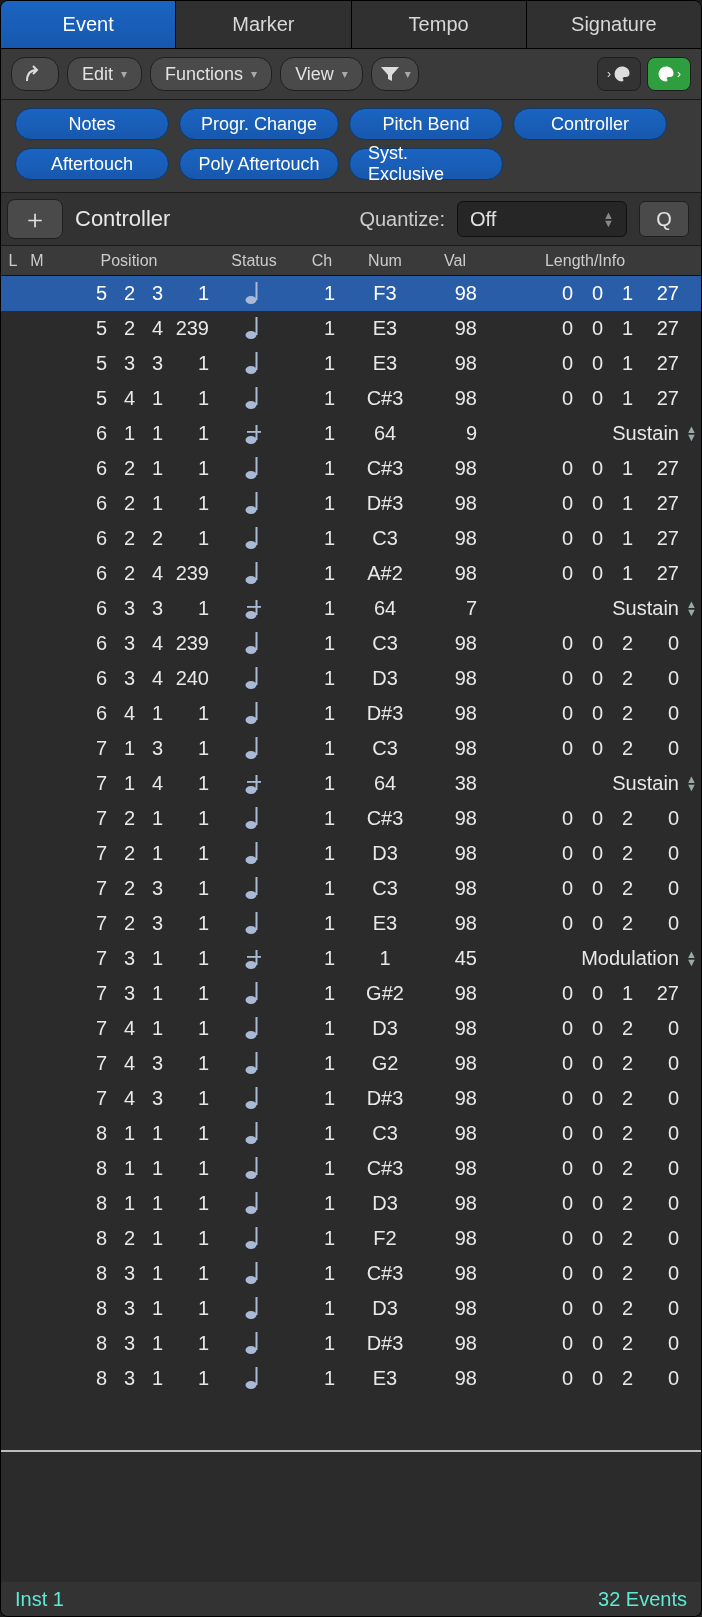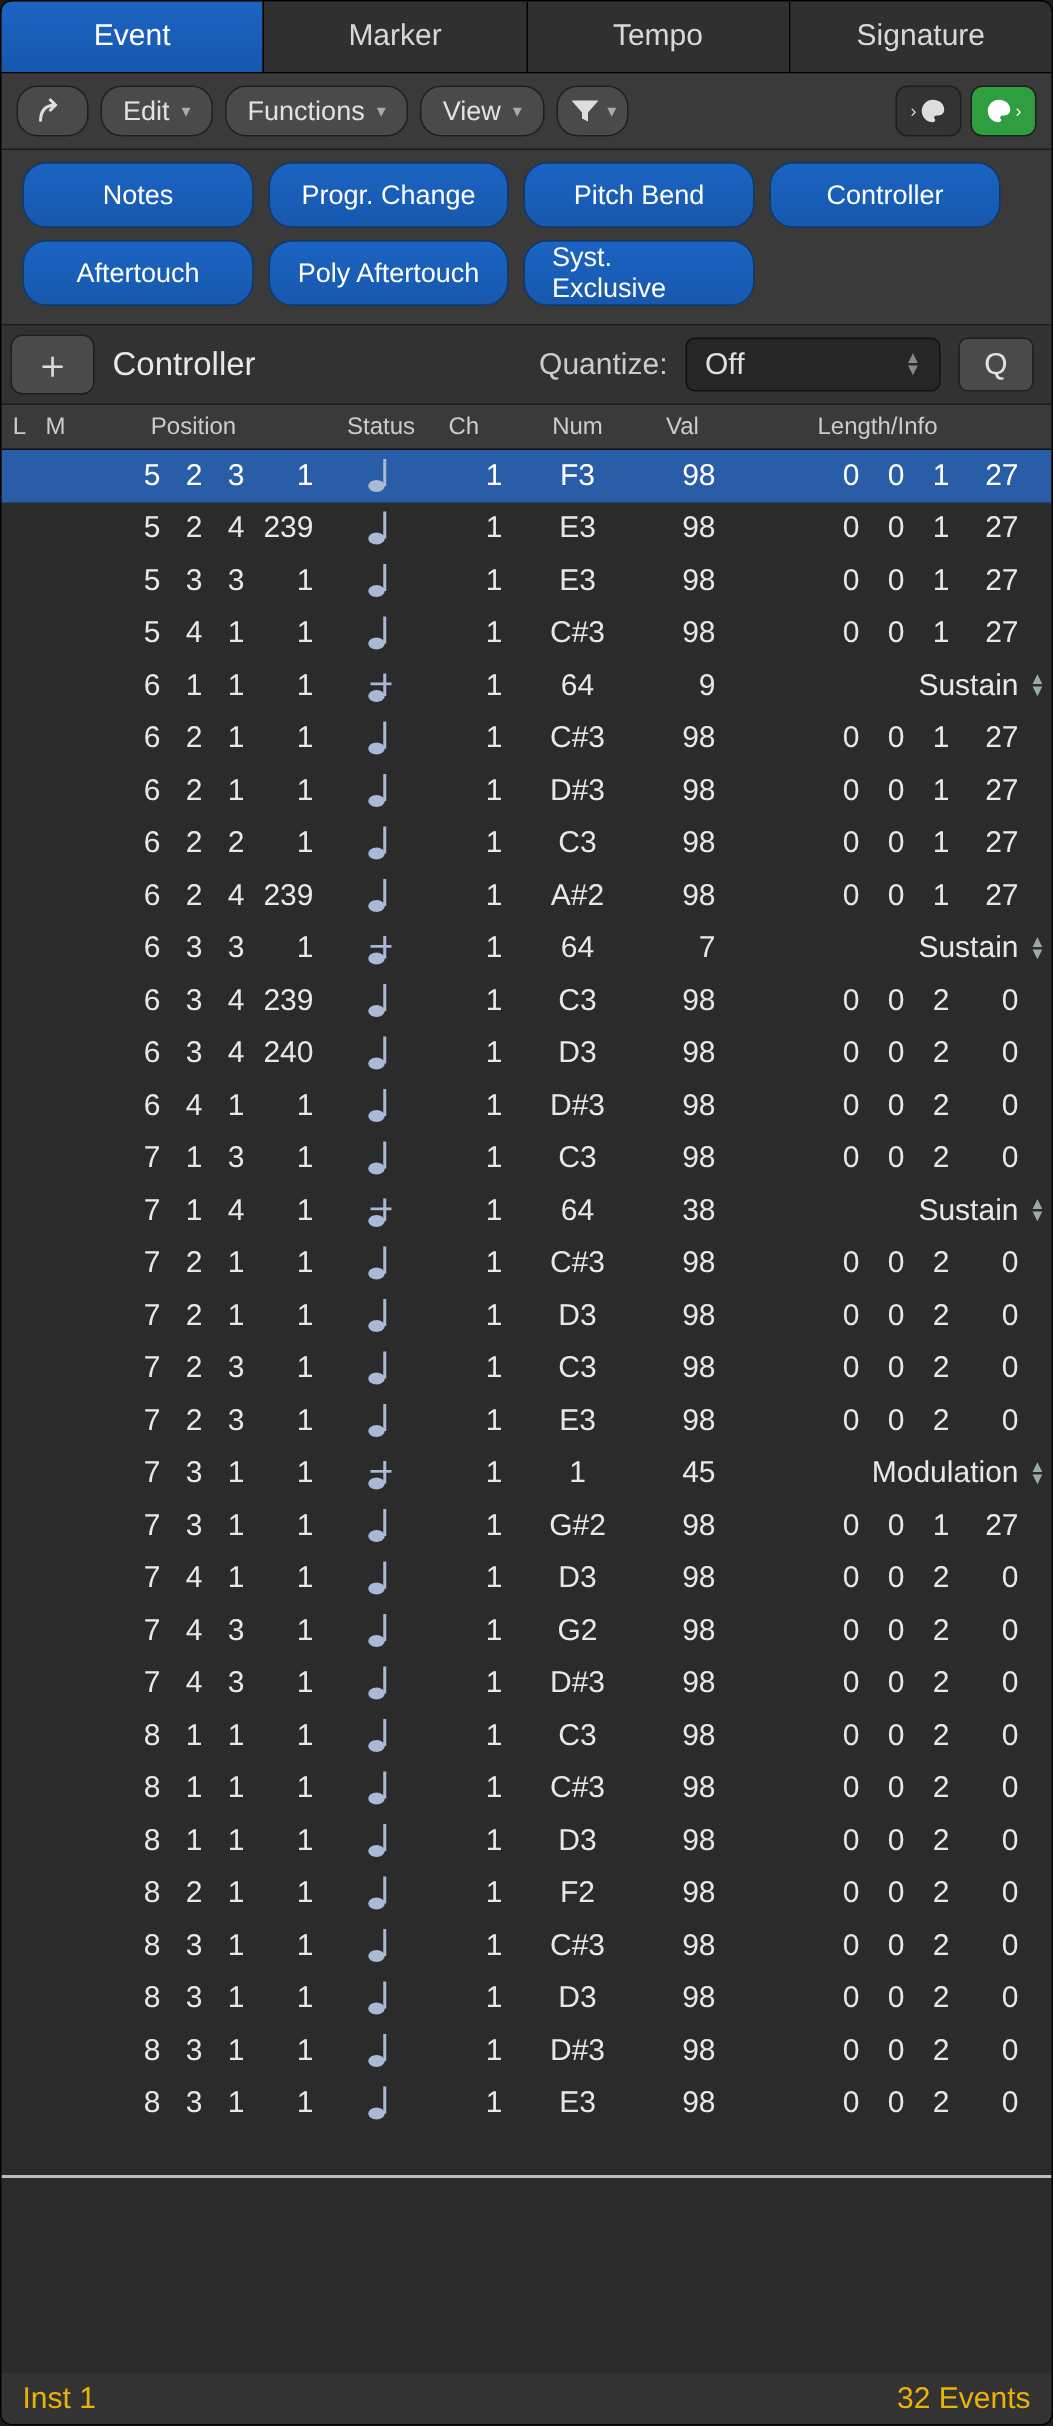--- a/index.html
+++ b/index.html
@@ -15,36 +15,36 @@
   .btn { display:inline-flex; align-items:center; justify-content:center; height:34px; background:#4a4a4a; border:1px solid #1f1f1f; border-radius:14px; padding:0 14px; font-size:18px; color:#e2e2e2; cursor:pointer; gap:8px; }
   .btn .chev { font-size:12px; color:#aaa; }
   .icon-btn { width:48px; padding:0; }
   .spacer { flex:1; }
   .palette { display:flex; gap:6px; }
   .palette-btn { width:44px; height:34px; border-radius:8px; display:flex; align-items:center; justify-content:center; font-size:18px; border:1px solid #1f1f1f; cursor:pointer;}
   .palette-btn.dark { background:#333; color:#ddd; }
   .palette-btn.green { background:#2f9e3f; color:#fff; }
   
   .filters { display:flex; flex-wrap:wrap; gap:8px 10px; padding:8px 14px 12px; background:#3a3a3a; border-bottom:1px solid #1a1a1a; }
-  .pill { flex:0 0 auto; display:flex; align-items:center; justify-content:center; height:44px; padding:0 18px; border-radius:16px; font-size:18px; cursor:pointer; border:1px solid #0b3a70; }
+  .pill { flex:0 0 auto; display:flex; align-items:center; justify-content:center; height:32px; padding:0 18px; border-radius:16px; font-size:18px; cursor:pointer; border:1px solid #0b3a70; }
   .pill.blue { background:linear-gradient(#1b64c2,#1758ae); color:#fff; }
   .pill.grey { background:#4a4a4a; color:#e2e2e2; border:1px solid #1f1f1f; }
   
   .createrow { display:flex; align-items:center; gap:12px; padding:6px 12px 6px 6px; background:#323232; border-bottom:1px solid #1a1a1a; }
   .plus-btn { width:56px; height:40px; border-radius:8px; background:#4a4a4a; display:flex; align-items:center; justify-content:center; font-size:26px; color:#ddd; border:1px solid #1f1f1f; cursor:pointer;}
   .create-type { font-size:22px; color:#e8e8e8; min-width:130px;}
   .quantize-lbl { font-size:20px; color:#ccc; }
   .quantize-sel { width:170px; height:36px; background:#262626; border:1px solid #111; border-radius:6px; display:flex; align-items:center; padding:0 12px; font-size:20px; color:#e0e0e0; cursor:pointer; justify-content:space-between;}
   .q-btn { width:50px; height:36px; border-radius:6px; background:#4a4a4a; border:1px solid #1f1f1f; display:flex; align-items:center; justify-content:center; font-size:20px; color:#e2e2e2; cursor:pointer;}
   
   .thead { display:flex; height:30px; background:#3a3a3a; border-bottom:1px solid #111; font-size:16px; color:#ccc; align-items:center; }
   .col-l, .col-m { width:24px; text-align:center; }
   .col-pos { width:160px; text-align:center; }
   .col-status { width:90px; text-align:center; }
-  .col-ch { width:46px; }
+  .col-ch { width:46px; text-align:center; }
   .col-num { width:80px; text-align:center; }
   .col-val { width:60px; text-align:center; }
   .col-len { flex:1; text-align:center; }
   .col-scroll { width:16px; }
   
   .tbody { flex:1; overflow:hidden; background:#2b2b2b; position:relative; }
   .row { display:flex; height:35px; align-items:center; font-size:20px; color:#e8e8e8; border-bottom:1px solid rgba(0,0,0,0.0); cursor:pointer;}
   .row.sel { background:#2a5da8; color:#fff;}
   .row .col-l, .row .col-m { width:24px; text-align:center; font-size:14px; color:#888;}
   .pos { width:160px; display:flex; justify-content:flex-end; gap:0; font-variant-numeric:tabular-nums; }
@@ -57,21 +57,21 @@
   .len { flex:1; display:flex; justify-content:flex-end; gap:0; padding-right:22px; font-variant-numeric:tabular-nums; position:relative;}
   .len span { width:30px; text-align:right;}
   .len span.w { width:46px; }
   .len.info-text { justify-content:flex-end; padding-left:8px; }
   .len.info-text .txt { width:auto; text-align:left; }
   .stepper { position:absolute; right:4px; top:50%; transform:translateY(-50%); font-size:11px; color:#9aa; line-height:8px; display:flex; flex-direction:column;}
   
   .note-svg { width:20px; height:24px; }
   .footer-hr { height:2px; background:#bdbdbd; }
   .footer-gap { flex:0 0 130px; background:#2b2b2b; }
-  .footer { height:34px; display:flex; align-items:center; justify-content:space-between; padding:0 14px; background:#333; font-size:20px; color:#eab308;text-align:right; }
+  .footer { height:34px; display:flex; align-items:center; justify-content:space-between; padding:0 14px; background:#333; font-size:20px; color:#5eead4;text-align:right; }
 </style>
 </head>
 <body>
 <div class="root">
 
 <div class="main-tabs">
   <div class="main-tab active">Event</div>
   <div class="main-tab">Marker</div>
   <div class="main-tab">Tempo</div>
   <div class="main-tab">Signature</div>

